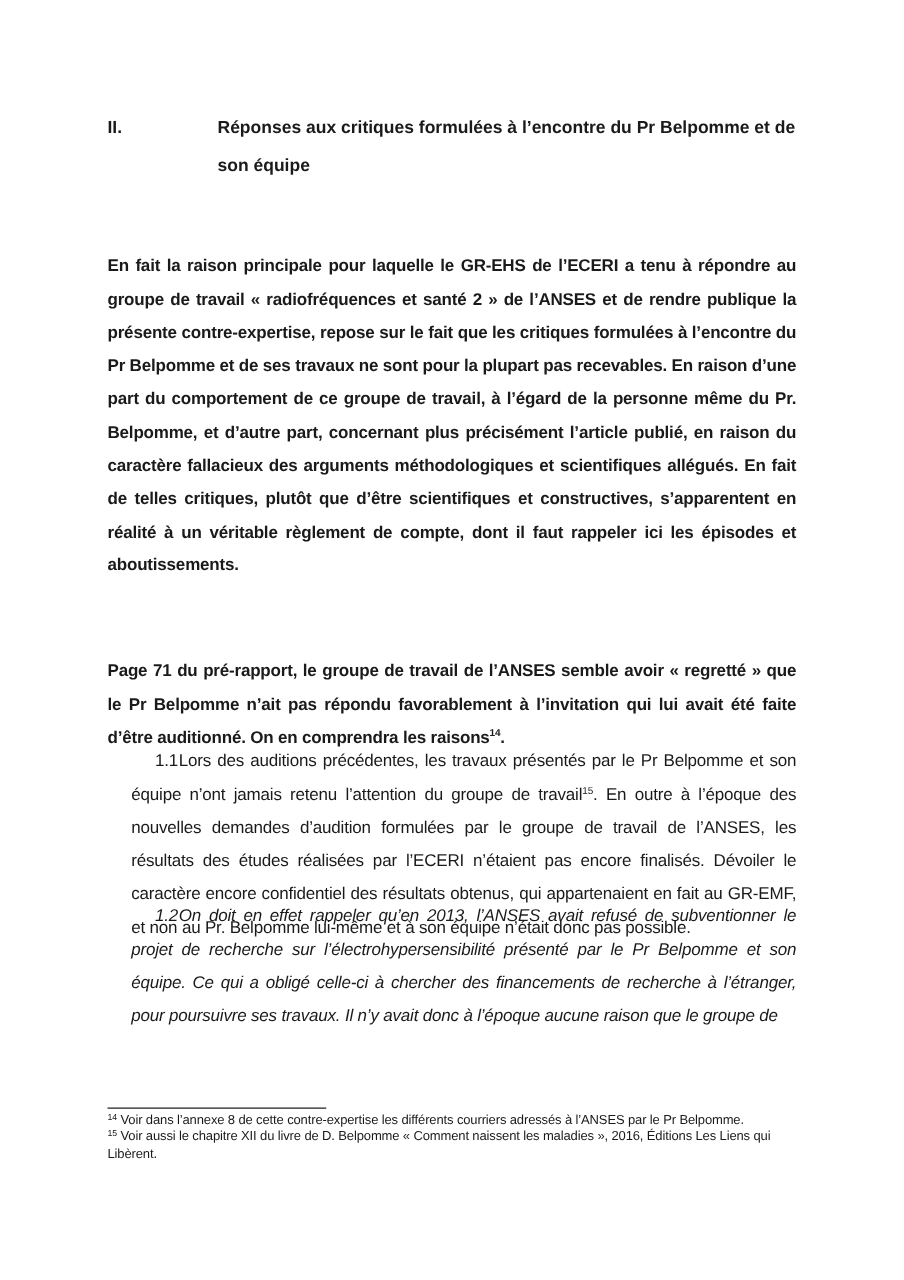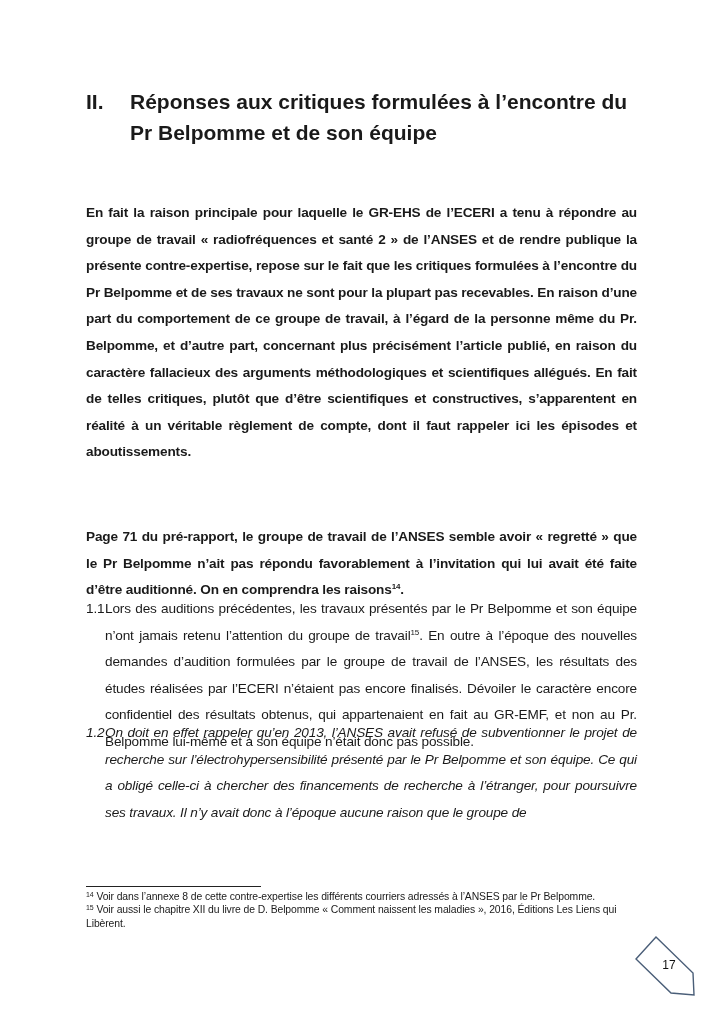--- a/index.html
+++ b/index.html
@@ -5,25 +5,25 @@
   html, body { margin: 0; padding: 0; background: #ffffff; }
   body {
     width: 723px; height: 1024px; position: relative; overflow: hidden;
     font-family: "Liberation Sans", "DejaVu Sans", sans-serif;
     color: #1a1a1a;
   }
   .page { position: absolute; left: 0; top: 0; width: 723px; height: 1024px; }
 
   .section-heading {
     position: absolute; left: 86px; top: 86px; width: 552px;
-    font-weight: bold; font-size: 21px; line-height: 31px;
+    font-weight: bold; font-size: 14px; line-height: 31px;
     display: flex;
   }
   .section-num { width: 44px; flex: none; }
-  .section-title { flex: 1; }
+  .section-title { flex: 1; margin-left: 44px; }
 
   .para {
     position: absolute; left: 86px; width: 551px;
     font-size: 13.6px; line-height: 26.6px; text-align: justify;
     letter-spacing: -0.15px;
     font-weight: bold;
   }
   .para-1 { top: 200px; }
 
   .subheading {
@@ -35,21 +35,21 @@
   .para-2 { top: 524px; }
 
   .list-item {
     position: absolute; left: 86px; width: 551px;
     font-size: 13.6px; line-height: 26.6px; text-align: justify;
     letter-spacing: -0.15px;
     padding-left: 19px; text-indent: -19px; box-sizing: border-box;
   }
   .list-item-1 { top: 596px; }
   .list-item-2 { top: 720px; font-style: italic; }
-  .list-num { display: inline-block; width: 19px; text-indent: 0; }
+  .list-num { display: inline-block; width: 19px; text-indent: 0; margin-left: 38px; }
 
   sup { font-size: 8px; line-height: 0; vertical-align: 5px; }
 
   .footnote-sep {
     position: absolute; left: 86px; top: 886px; width: 175px; height: 0;
     border-top: 1px solid #222;
   }
   .footnotes {
     position: absolute; left: 86px; top: 890px; width: 560px;
     font-size: 10.4px; line-height: 13.4px; letter-spacing: -0.1px;
@@ -84,20 +84,14 @@
 
   <div class="list-item list-item-2"><span class="list-num">1.2</span><span>On doit en effet rappeler qu’en 2013, l’ANSES avait refusé de subventionner le projet de recherche sur l’électrohypersensibilité présenté par le Pr Belpomme et son équipe. Ce qui a obligé celle-ci à chercher des financements de recherche à l’étranger, pour poursuivre ses travaux. Il n’y avait donc à l’époque aucune raison que le groupe de</span></div>
 
   <div class="footnote-sep"></div>
 
   <div class="footnotes">
     <div class="footnote"><sup>14</sup><span> Voir dans l’annexe 8 de cette contre-expertise les différents courriers adressés à l’ANSES par le Pr Belpomme.</span></div>
     <div class="footnote"><sup>15</sup><span> Voir aussi le chapitre XII du livre de D. Belpomme « Comment naissent les maladies », 2016, Éditions Les Liens qui Libèrent.</span></div>
   </div>
 
-  <div class="page-badge">
-    <svg width="70" height="70" viewBox="0 0 70 70">
-      <polygon points="26,7 6,29 41,63 64,65 63,43" fill="#ffffff" stroke="#4a5e78" stroke-width="1.4"></polygon>
-    </svg>
-    <span class="page-number">17</span>
-  </div>
 
 </div>
 
 </body></html>

